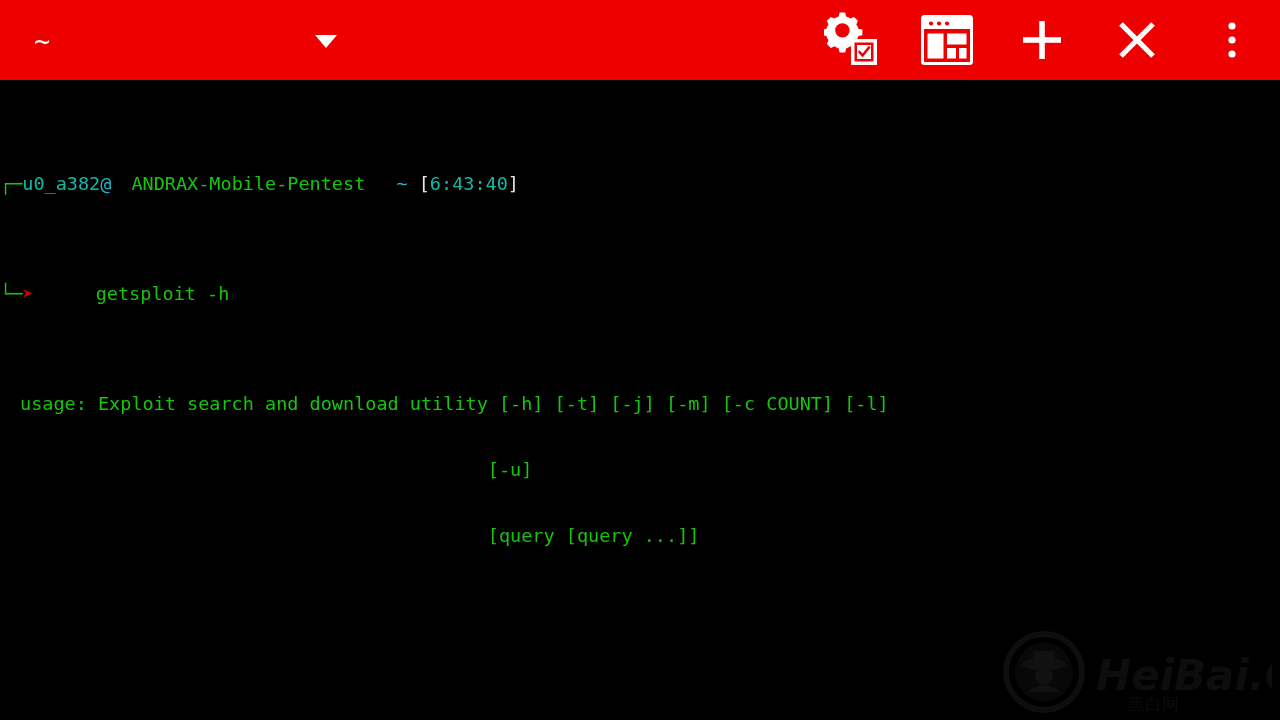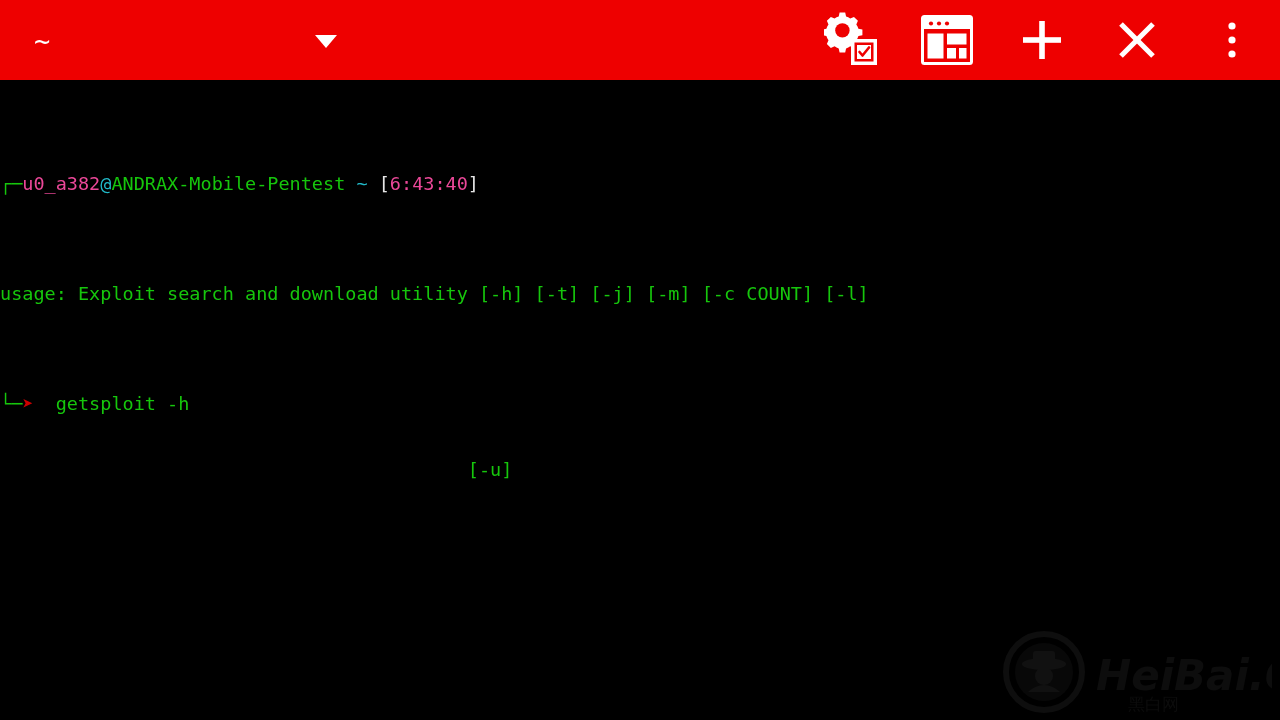--- a/index.html
+++ b/index.html
@@ -68,22 +68,22 @@
     position: absolute;
     left: 0;
     top: 5px;
     font-family: "DejaVu Sans Mono", "Liberation Mono", monospace;
     font-size: 18.5px;
     line-height: 22px;
     white-space: pre;
     letter-spacing: 0px;
   }
   .line { height: 22px; white-space: pre; }
-  .c-green  { color: #16c60c; }
-  .c-red    { color: #ec4899; margin-top: 15px; }
+  .c-green  { color: #16c60c; padding-left: 20px; }
+  .c-red    { color: #14b8a6; margin-top: 15px; }
   .c-white  { color: #e6e6e6; }
   .c-cyan   { color: #21b8c7; }
   .box {
     color: #16c60c;
   }
   .arrow { color: #cc0000; }
 
   
   #watermark {
     position: absolute;
@@ -173,25 +173,26 @@
   </div>
 </div>
 
 <div id="terminal">
   <div id="term-lines">
 
     
     <div class="line"><span class="box">┌─</span><span class="c-red">u0_a382</span><span class="c-cyan">@</span><span class="c-green">ANDRAX-Mobile-Pentest</span><span class="c-green"> </span><span class="c-cyan">~</span><span class="c-white"> </span><span class="c-white">[</span><span class="c-red">6:43:40</span><span class="c-white">]</span></div>
 
     
+    <div class="line"><span class="box">└─</span><span class="arrow">➤</span><span class="c-green">  </span><span class="c-green">getsploit -h</span></div>
+
+    
     <div class="line c-green">usage: Exploit search and download utility [-h] [-t] [-j] [-m] [-c COUNT] [-l]</div>
-
-    
-    <div class="line"><span class="box">└─</span><span class="arrow">➤</span><span class="c-green">  </span><span class="c-green">getsploit -h</span></div>
     <div class="line c-green">                                          [-u]</div>
+    <div class="line c-green">                                          [query [query ...]]</div>
     <div class="line c-green"></div>
     
     
     
     
     
     
     
     
     

